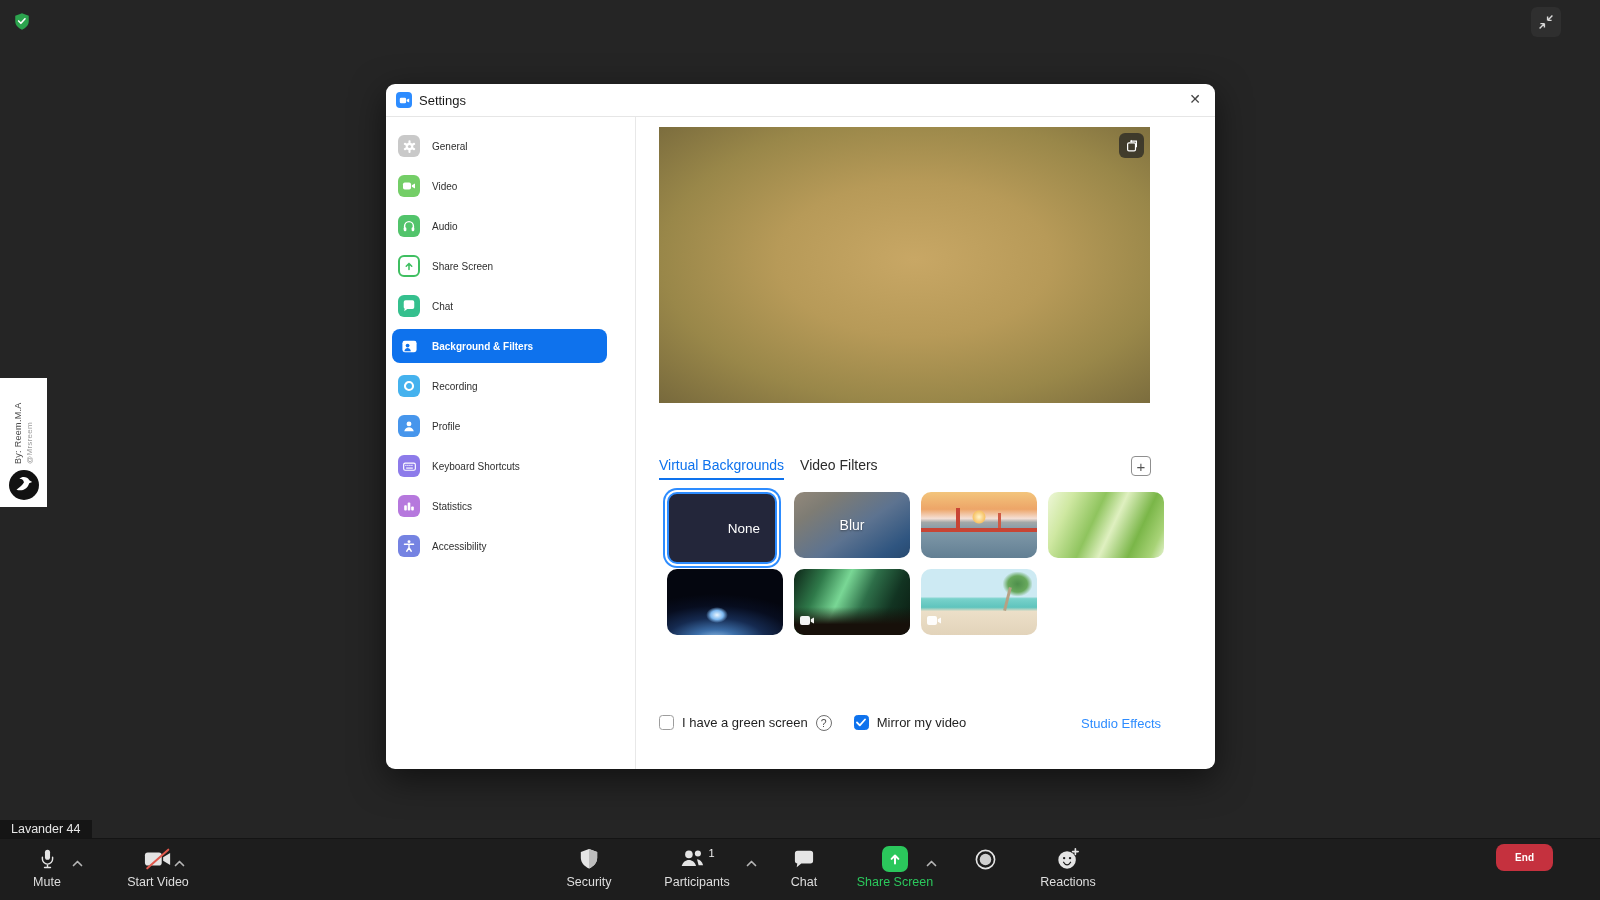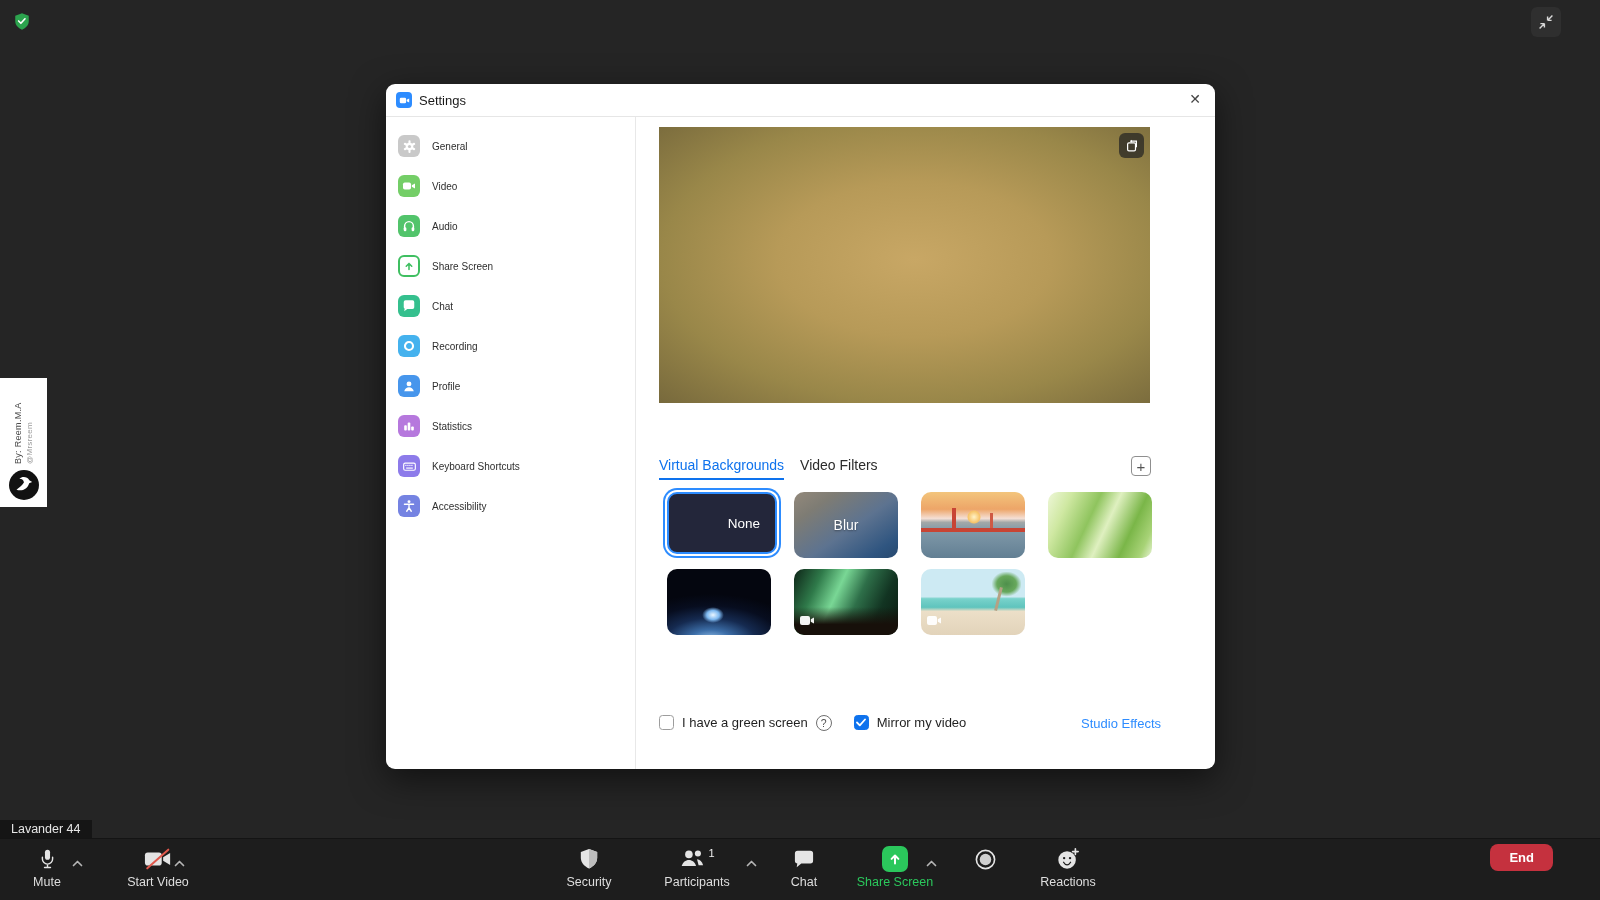--- a/index.html
+++ b/index.html
@@ -37,22 +37,22 @@
   .content{position:relative;flex:1;}
   .preview{position:absolute;left:23px;top:10px;width:491px;height:276px;
     background:radial-gradient(ellipse at 52% 48%, #c8a765 0%, #b79a58 38%, #998749 70%, #77693c 100%);}
   .flip-btn{position:absolute;top:6px;right:6px;width:25px;height:25px;background:rgba(35,35,35,.72);border-radius:6px;display:flex;align-items:center;justify-content:center;}
 
   .tabs{position:absolute;left:23px;top:340px;display:flex;gap:16px;align-items:flex-start;}
   .tab{font-size:14px;color:#2b2b2b;padding-bottom:5px;}
   .tab.active{color:#0e72ed;border-bottom:2px solid #0e72ed;}
   .add-btn{position:absolute;left:495px;top:339px;width:20px;height:20px;border:1.3px solid #8f8f8f;border-radius:4px;display:flex;align-items:center;justify-content:center;color:#555;font-size:15px;line-height:1;}
 
-  .tile{position:absolute;width:104px;height:66px;border-radius:10px;overflow:hidden;}
-  .tile.sel{width:110px;height:62px;border:2px solid #2d8cff;box-shadow:0 0 0 2px #fff,0 0 0 4px #2d8cff;border-radius:10px;padding-left:44px;}
+  .tile{position:absolute;width:116px;height:66px;border-radius:10px;overflow:hidden;}
+  .tile.sel{width:110px;height:72px;border:2px solid #2d8cff;box-shadow:0 0 0 2px #fff,0 0 0 4px #2d8cff;border-radius:10px;padding-left:44px;}
   .t-none{background:#23263a;display:flex;align-items:center;justify-content:center;color:#fff;font-size:13.5px;}
   .t-blur{background:linear-gradient(145deg,#93897b 0%,#7e7c74 22%,#5d7390 55%,#2f5580 85%,#27496f 100%);display:flex;align-items:center;justify-content:center;color:#fff;font-size:14px;text-shadow:0 1px 2px rgba(0,0,0,.4);}
   .t-bridge{background:linear-gradient(#f3c57c 0%,#eda568 26%,#d9886045 40%,#a3a8a8 46%,#8099a9 58%,#627f93 100%);}
   .t-bridge .deck{position:absolute;left:0;right:0;top:55%;height:4px;background:#c84434;}
   .t-bridge .tw1{position:absolute;left:30%;top:24%;width:4px;height:34%;background:#c84434;}
   .t-bridge .tw2{position:absolute;left:66%;top:32%;width:3px;height:26%;background:#cf5a44;}
   .t-bridge .sun{position:absolute;left:44%;top:28%;width:14px;height:14px;border-radius:50%;background:radial-gradient(#fff3c8,#f7c367 60%,transparent 72%);}
   .t-grass{background:linear-gradient(115deg,#eef7d8 0%,#cfe8a2 18%,#8fc45e 40%,#dff0c0 55%,#7ab648 75%,#a8d377 90%,#e8f4d4 100%);}
   .t-earth{background:radial-gradient(90% 70% at 42% 108%, #9cc8f0 0%, #3c6ea8 22%, #152a50 48%, #070d1f 75%, #04060f 100%);}
   .t-earth .glow{position:absolute;left:34%;top:58%;width:22px;height:16px;border-radius:50%;background:radial-gradient(#eaf6ff 0%,#7db8f0 40%,transparent 70%);}
@@ -73,21 +73,21 @@
 
   
   .name-tag{position:absolute;left:0;top:820px;height:19px;background:#151515;color:#e6e6e6;font-size:12.5px;line-height:19px;padding:0 11px;}
   .toolbar{position:absolute;left:0;bottom:0;width:1600px;height:62px;background:#1d1d1d;border-top:1px solid #141414;}
   .tbtn{position:absolute;top:7px;display:flex;flex-direction:column;align-items:center;gap:3px;color:#dedede;font-size:12.5px;}
   .tbtn .ic{height:26px;display:flex;align-items:center;justify-content:center;}
   .caret{position:absolute;top:14px;}
   .share-sq{width:26px;height:26px;border-radius:7px;background:#2bc75c;display:flex;align-items:center;justify-content:center;}
   .green-lbl{color:#2bc75c;}
   .part-count{font-size:11px;color:#efefef;margin-left:2px;transform:translateY(-6px);display:inline-block;}
-  .end-btn{position:absolute;right:47px;top:5px;height:27px;padding:0 19px;background:#c5313e;border-radius:8px;color:#fff;font-size:13px;font-weight:700;display:flex;align-items:center;}
+  .end-btn{position:absolute;right:47px;top:5px;height:27px;padding:0 19px;background:#c5313e;border-radius:8px;color:#fff;font-size:10px;font-weight:700;display:flex;align-items:center;}
 </style>
 </head>
 <body>
 
 <div id="stage">
 
   <div class="shield-badge">
     <svg width="18" height="18" viewBox="0 0 24 24">
         <path d="M12 1.5l9 3.4v7c0 5.6-3.9 9.5-9 11.6-5.1-2.1-9-6-9-11.6v-7z" fill="#2ca44e"></path>
         <path d="M7.5 12l3 3 5.5-6" stroke="#fff" stroke-width="2.2" fill="none" stroke-linecap="round" stroke-linejoin="round"></path>
@@ -177,68 +177,78 @@
 
         <div class="si">
           <span class="sq" style="background:#35c08e">
             <svg width="14" height="14" viewBox="0 0 16 16">
                 <path d="M2 3.5A2 2 0 0 1 4 1.5h8a2 2 0 0 1 2 2v6a2 2 0 0 1-2 2H6l-3.4 2.6.4-2.6H4a2 2 0 0 1-2-2z" fill="#fff"></path>
               </svg>
           </span>
           <span class="lbl">Chat</span>
         </div>
 
+        <div class="si selected">
+          <span class="sq" style="background:transparent">
+            <svg width="17" height="17" viewBox="0 0 18 18">
+                <rect x="1.5" y="3" width="15" height="12" rx="2.5" fill="#fff"></rect>
+                <circle cx="7" cy="8" r="2" fill="#0e72ed"></circle>
+                <path d="M3.5 14c.6-2.2 2-3.4 3.5-3.4s2.9 1.2 3.5 3.4z" fill="#0e72ed"></path>
+              </svg>
+          </span>
+          <span class="lbl">Background &amp; Filters</span>
+        </div>
 
         <div class="si">
           <span class="sq" style="background:#45b2ee">
             <svg width="14" height="14" viewBox="0 0 16 16">
                 <circle cx="8" cy="8" r="4.6" stroke="#fff" stroke-width="2.4" fill="none"></circle>
               </svg>
           </span>
           <span class="lbl">Recording</span>
         </div>
 
         <div class="si">
           <span class="sq" style="background:#4796ec">
             <svg width="14" height="14" viewBox="0 0 16 16">
                 <circle cx="8" cy="5.6" r="2.8" fill="#fff"></circle>
                 <path d="M2.5 14c.9-3 3-4.6 5.5-4.6s4.6 1.6 5.5 4.6z" fill="#fff"></path>
               </svg>
           </span>
           <span class="lbl">Profile</span>
-        </div>
-
-        <div class="si">
-          <span class="sq" style="background:#b678dd">
-            <svg width="14" height="14" viewBox="0 0 16 16">
-                <rect x="2.5" y="7" width="3" height="6" rx="1" fill="#fff"></rect>
-                <rect x="6.5" y="4" width="3" height="9" rx="1" fill="#fff"></rect>
-                <rect x="10.5" y="8.5" width="3" height="4.5" rx="1" fill="#fff"></rect>
-              </svg>
-          </span>
-          <span class="lbl">Statistics</span>
         </div>
 
         <div class="si">
           <span class="sq" style="background:#8d7bea">
             <svg width="15" height="15" viewBox="0 0 18 18">
                 <rect x="2" y="5" width="14" height="8.5" rx="1.8" stroke="#fff" stroke-width="1.4" fill="none"></rect>
                 <g fill="#fff">
                   <rect x="4" y="7" width="1.4" height="1.4"></rect>
                   <rect x="6.4" y="7" width="1.4" height="1.4"></rect>
                   <rect x="8.8" y="7" width="1.4" height="1.4"></rect>
                   <rect x="11.2" y="7" width="1.4" height="1.4"></rect>
                   <rect x="5" y="10.2" width="8" height="1.4"></rect>
                 </g>
               </svg>
           </span>
           <span class="lbl">Keyboard Shortcuts</span>
         </div>
 
         <div class="si">
+          <span class="sq" style="background:#b678dd">
+            <svg width="14" height="14" viewBox="0 0 16 16">
+                <rect x="2.5" y="7" width="3" height="6" rx="1" fill="#fff"></rect>
+                <rect x="6.5" y="4" width="3" height="9" rx="1" fill="#fff"></rect>
+                <rect x="10.5" y="8.5" width="3" height="4.5" rx="1" fill="#fff"></rect>
+              </svg>
+          </span>
+          <span class="lbl">Statistics</span>
+        </div>
+
+        <div class="si">
           <span class="sq" style="background:#7583e2">
             <svg width="14" height="14" viewBox="0 0 16 16">
                 <circle cx="8" cy="3" r="1.7" fill="#fff"></circle>
                 <path d="M2.8 6h10.4M8 6v4M8 10l-2.6 4M8 10l2.6 4" stroke="#fff" stroke-width="1.6" fill="none" stroke-linecap="round"></path>
               </svg>
           </span>
           <span class="lbl">Accessibility</span>
         </div>
 
       </div>

